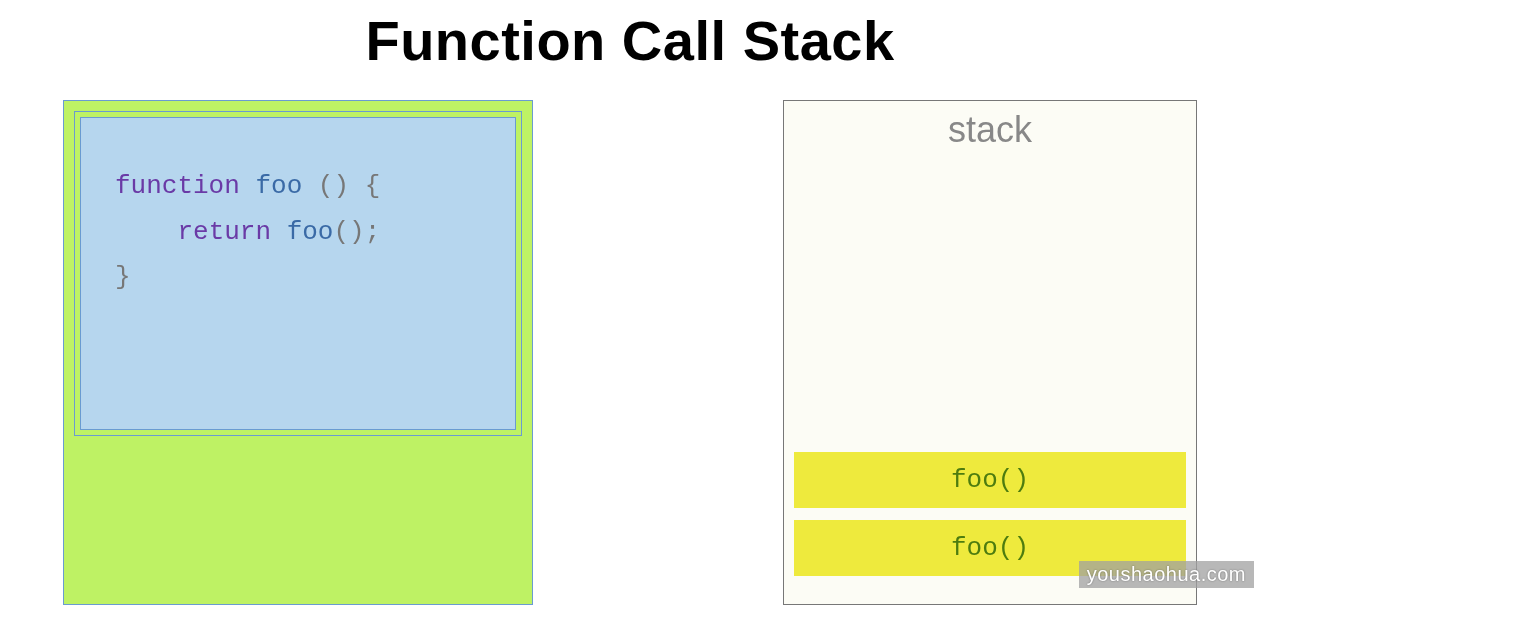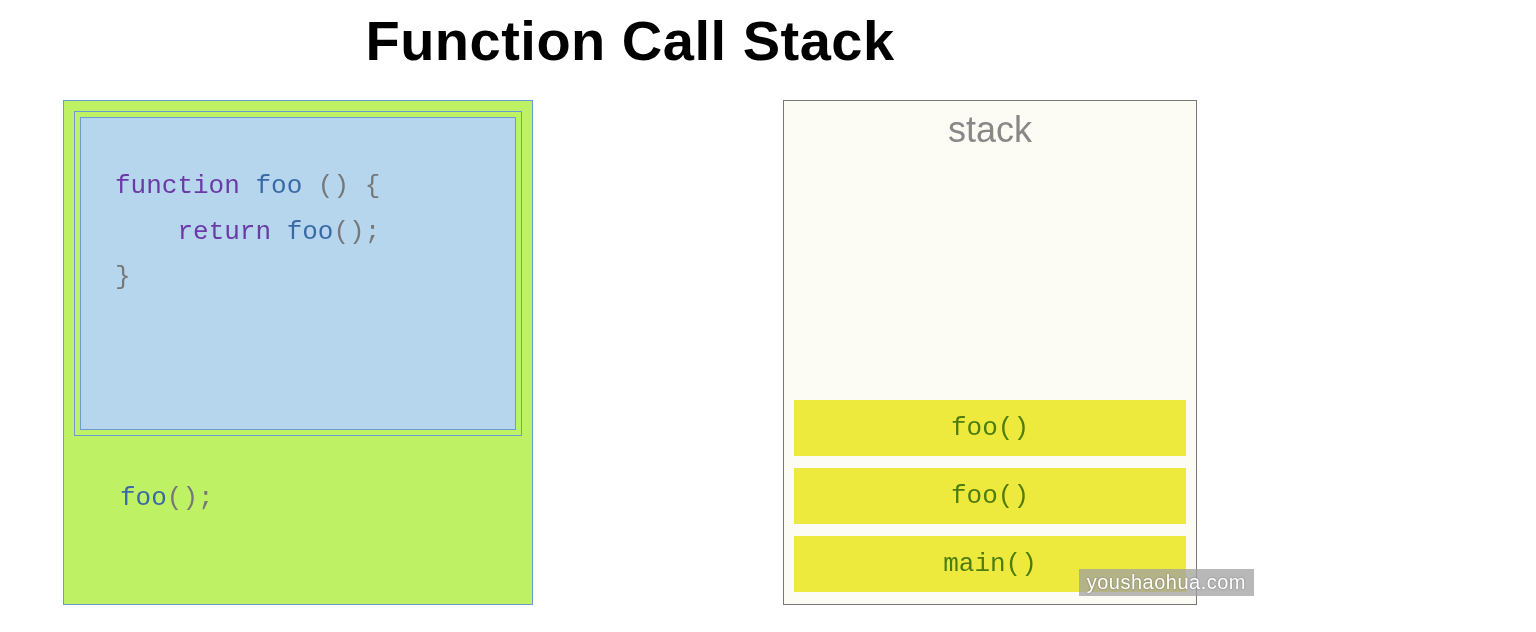--- a/index.html
+++ b/index.html
@@ -65,21 +65,21 @@
 
   
   .stack-panel {
     width: 414px;
     height: 505px;
     background: #fcfcf5;
     border: 1px solid #777;
     display: flex;
     flex-direction: column;
     align-items: center;
-    padding: 8px 10px 12px 10px;
+    padding: 8px 10px 28px 10px;
   }
   .stack-label {
     font-size: 36px;
     color: #888;
     font-family: Arial, Helvetica, sans-serif;
     margin-bottom: 10px;
   }
   .stack-items {
     margin-top: auto;
     width: 100%;
@@ -95,21 +95,21 @@
     align-items: center;
     justify-content: center;
     font-family: "Courier New", Courier, monospace;
     font-size: 26px;
     color: #4d7c0f;
   }
 
   .watermark {
     position: absolute;
     right: 6px;
-    bottom: 36px;
+    bottom: 44px;
     background: rgba(160,160,160,0.75);
     color: #fff;
     font-size: 20px;
     padding: 2px 8px;
     letter-spacing: 0.5px;
     font-family: Arial, Helvetica, sans-serif;
     text-shadow: 0 0 2px rgba(0,0,0,0.4);
   }
 </style>
 </head>
@@ -121,30 +121,26 @@
   <div class="panels">
 
     <div class="code-outer">
       <div class="code-mid">
         <div class="code-inner">
           <pre><span class="kw">function</span><span class="fn"> foo </span><span class="punct">() {</span>
 <span class="punct">    </span><span class="kw">return</span><span class="fn"> foo</span><span class="punct">();</span>
 <span class="punct">}</span></pre>
         </div>
       </div>
-      <div class="call-line">
-        <pre><span class="fn">foo</span><span class="punct">();</span></pre>
-      </div>
     </div>
 
     <div class="stack-panel">
       <div class="stack-label">stack</div>
       <div class="stack-items">
         <div class="frame">foo()</div>
         <div class="frame">foo()</div>
-        <div class="frame">main()</div>
       </div>
     </div>
 
   </div>
 
   <div class="watermark">youshaohua.com</div>
 </div>
 
 </body></html>

